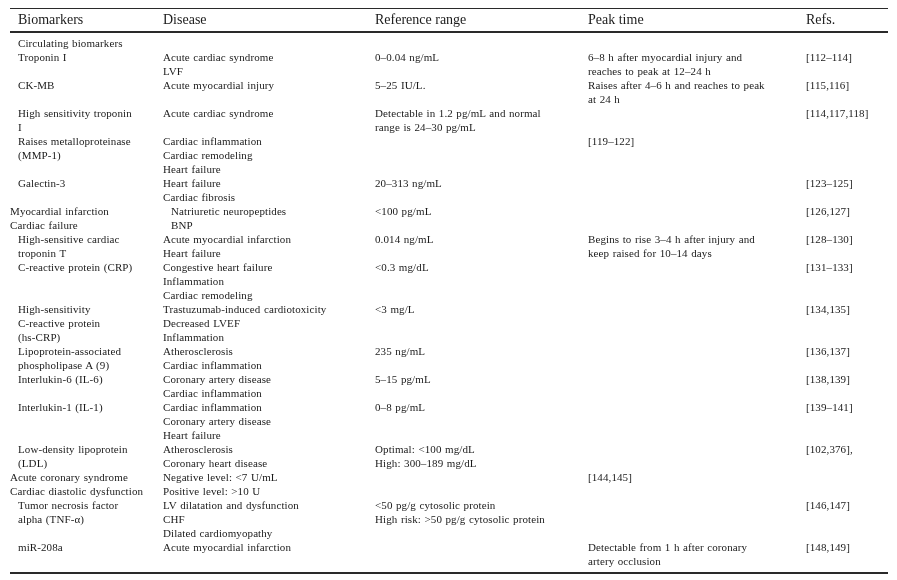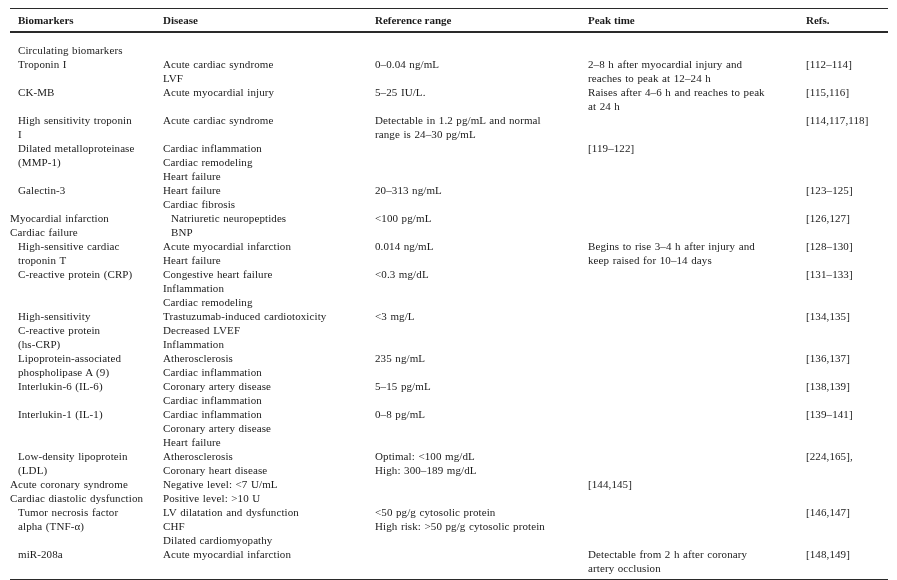--- a/index.html
+++ b/index.html
@@ -21,26 +21,25 @@
   .grid-row {
     display: grid;
     grid-template-columns: 153px 212px 213px 218px 82px;
   }
   .thead {
     border-top: 1.5px solid #2a2a2a;
     border-bottom: 2.2px solid #2a2a2a;
     padding: 4px 0 4px 0;
   }
   .thead .cell {
-    font-size: 11px;
+    font-size: 14px;
     line-height: 14px;
-    font-weight: bold;
   }
   .tbody {
-    padding-top: 10px;
+    padding-top: 3px;
     padding-bottom: 4px;
     border-bottom: 2.2px solid #2a2a2a;
   }
   .cell { overflow: visible; }
   .cell.c1 { padding-left: 8px; }
   .line {
     font-size: 11px;
     line-height: 14px;
     white-space: nowrap;
     word-spacing: 0.06em;
@@ -71,21 +70,21 @@
           <div class="line">Troponin I</div>
         </div>
         <div class="cell c2">
           <div class="line">Acute cardiac syndrome</div>
           <div class="line">LVF</div>
         </div>
         <div class="cell c3">
           <div class="line">0–0.04 ng/mL</div>
         </div>
         <div class="cell c4">
-          <div class="line">2–8 h after myocardial injury and</div>
+          <div class="line">6–8 h after myocardial injury and</div>
           <div class="line">reaches to peak at 12–24 h</div>
         </div>
         <div class="cell c5">
           <div class="line">[112–114]</div>
         </div>
       </div>
       <div class="grid-row">
         <div class="cell c1">
           <div class="line">CK-MB</div>
         </div>
@@ -115,21 +114,21 @@
           <div class="line">Detectable in 1.2 pg/mL and normal</div>
           <div class="line">range is 24–30 pg/mL</div>
         </div>
         <div class="cell c4"></div>
         <div class="cell c5">
           <div class="line">[114,117,118]</div>
         </div>
       </div>
       <div class="grid-row">
         <div class="cell c1">
-          <div class="line">Dilated metalloproteinase</div>
+          <div class="line">Raises metalloproteinase</div>
           <div class="line">(MMP-1)</div>
         </div>
         <div class="cell c2">
           <div class="line">Cardiac inflammation</div>
           <div class="line">Cardiac remodeling</div>
           <div class="line">Heart failure</div>
         </div>
         <div class="cell c4"></div>
         <div class="cell c5">
           <div class="line">[119–122]</div>
@@ -282,21 +281,21 @@
         <div class="cell c2">
           <div class="line">Atherosclerosis</div>
           <div class="line">Coronary heart disease</div>
         </div>
         <div class="cell c3">
           <div class="line">Optimal: &lt;100 mg/dL</div>
           <div class="line">High: 300–189 mg/dL</div>
         </div>
         <div class="cell c4"></div>
         <div class="cell c5">
-          <div class="line">[224,165],</div>
+          <div class="line">[102,376],</div>
         </div>
       </div>
       <div class="grid-row">
         <div class="cell c2">
           <div class="line">Acute coronary syndrome</div>
           <div class="line">Cardiac diastolic dysfunction</div>
         </div>
         <div class="cell c3">
           <div class="line">Negative level: &lt;7 U/mL</div>
           <div class="line">Positive level: &gt;10 U</div>
@@ -327,21 +326,21 @@
       </div>
       <div class="grid-row">
         <div class="cell c1">
           <div class="line">miR-208a</div>
         </div>
         <div class="cell c2">
           <div class="line">Acute myocardial infarction</div>
         </div>
         <div class="cell c3"></div>
         <div class="cell c4">
-          <div class="line">Detectable from 2 h after coronary</div>
+          <div class="line">Detectable from 1 h after coronary</div>
           <div class="line">artery occlusion</div>
         </div>
         <div class="cell c5">
           <div class="line">[148,149]</div>
         </div>
       </div>
     </div>
 </div>
 
 </body></html>

